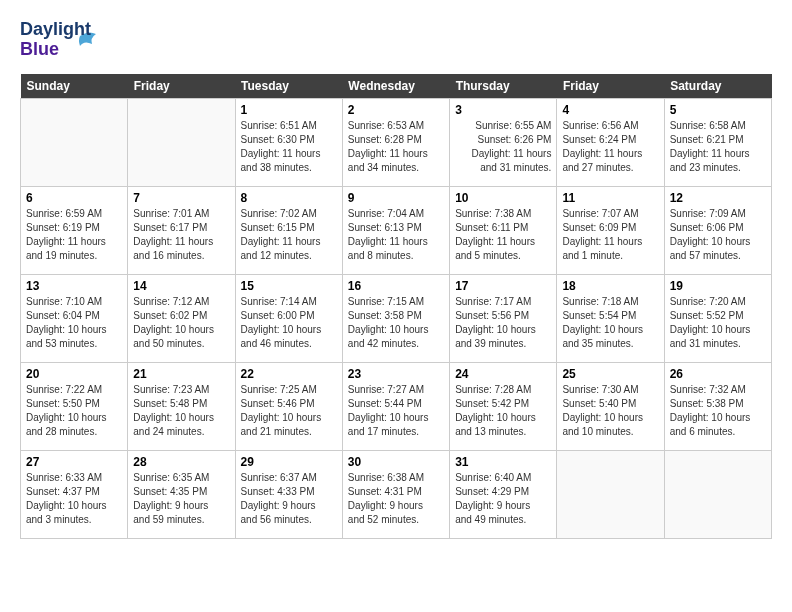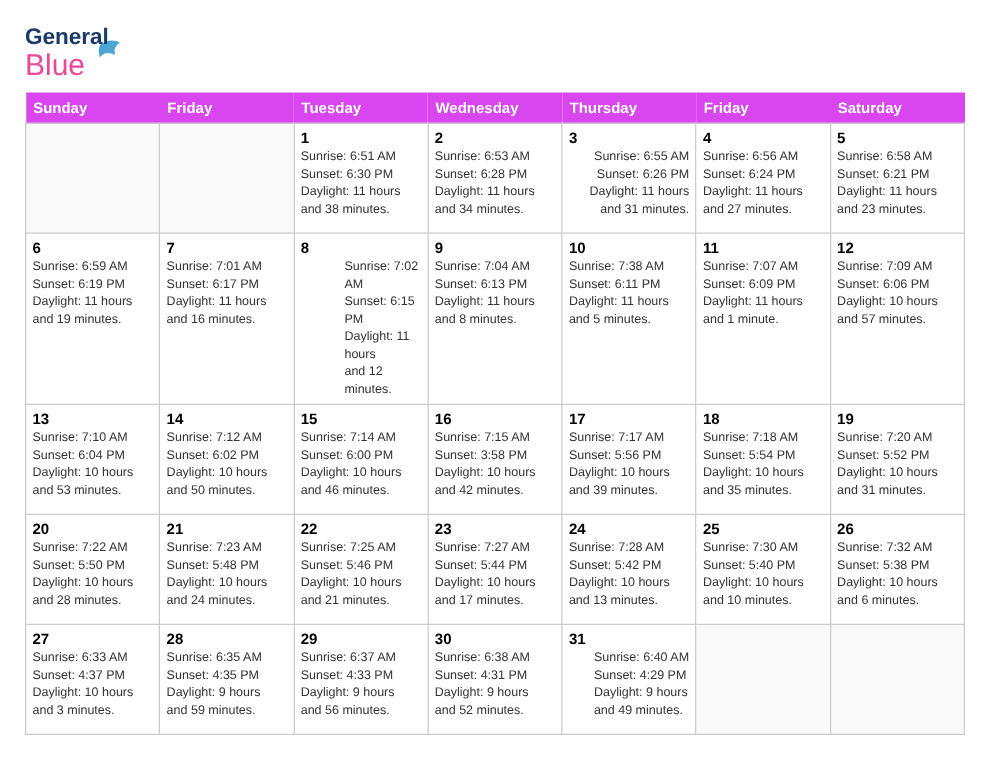--- a/index.html
+++ b/index.html
@@ -33,21 +33,21 @@
     .location {
       font-size: 16px;
       color: #555;
     }
     .calendar {
       width: 100%;
       border-collapse: collapse;
       font-size: 11px;
     }
     .calendar th {
-      background-color: #d946ef;
+      background-color: #404040;
       color: white;
       text-align: left;
       padding: 5px 6px;
       font-size: 12px;
       font-weight: bold;
     }
     .calendar td {
       border: 1px solid #ccc;
       vertical-align: top;
       padding: 4px 5px;
@@ -70,22 +70,22 @@
       line-height: 1.4;
     }
   </style>
 </head>
 <body>
 
 <div class="header">
   <div class="logo">
   <div style="display:flex;align-items:center;gap:0">
     <div style="position:relative;width:50px;height:44px">
-      <span style="font-size:18px;font-weight:bold;color:#1a3a6b;display:block;line-height:1.1">General</span>
-      <span style="font-size:24px;font-weight:normal;color:#ec4899;display:block;line-height:1.1">Blue</span>
+      <span style="font-size:18px;font-weight:bold;color:#1a3a6b;display:block;line-height:1.1">Daylight</span>
+      <span style="font-size:18px;font-weight:bold;color:#4c1d95;display:block;line-height:1.1">Blue</span>
     </div>
     <svg width="28" height="28" viewBox="0 0 28 28">
       <path d="M10,8 Q18,2 26,6 Q20,10 22,16 Q14,12 10,18 Q8,12 10,8Z" fill="#4da6d8"></path>
     </svg>
   </div>
 </div>
   <div class="title-block">
     <div class="month-title"></div>
     <div class="location"></div>
   </div>
@@ -153,21 +153,21 @@
         </td>
         <td>
           <span class="day-num">7</span>
           <div class="day-info" style="white-space: pre-line;">Sunrise: 7:01 AM
 Sunset: 6:17 PM
 Daylight: 11 hours
 and 16 minutes.</div>
         </td>
         <td>
           <span class="day-num">8</span>
-          <div class="day-info" style="white-space: pre-line; margin-left: 35px;">Sunrise: 7:02 AM
+          <div class="day-info" style="white-space: pre-line;">Sunrise: 7:02 AM
 Sunset: 6:15 PM
 Daylight: 11 hours
 and 12 minutes.</div>
         </td>
         <td>
           <span class="day-num">9</span>
           <div class="day-info" style="white-space: pre-line;">Sunrise: 7:04 AM
 Sunset: 6:13 PM
 Daylight: 11 hours
 and 8 minutes.</div>
@@ -320,21 +320,21 @@
         </td>
         <td>
           <span class="day-num">30</span>
           <div class="day-info" style="white-space: pre-line;">Sunrise: 6:38 AM
 Sunset: 4:31 PM
 Daylight: 9 hours
 and 52 minutes.</div>
         </td>
         <td>
           <span class="day-num">31</span>
-          <div class="day-info" style="white-space: pre-line; margin-left: 20px;">Sunrise: 6:40 AM
+          <div class="day-info" style="white-space: pre-line;">Sunrise: 6:40 AM
 Sunset: 4:29 PM
 Daylight: 9 hours
 and 49 minutes.</div>
         </td>
         <td class="empty"></td>
         <td class="empty"></td>
       </tr>
     </tbody>
 </table>
 

